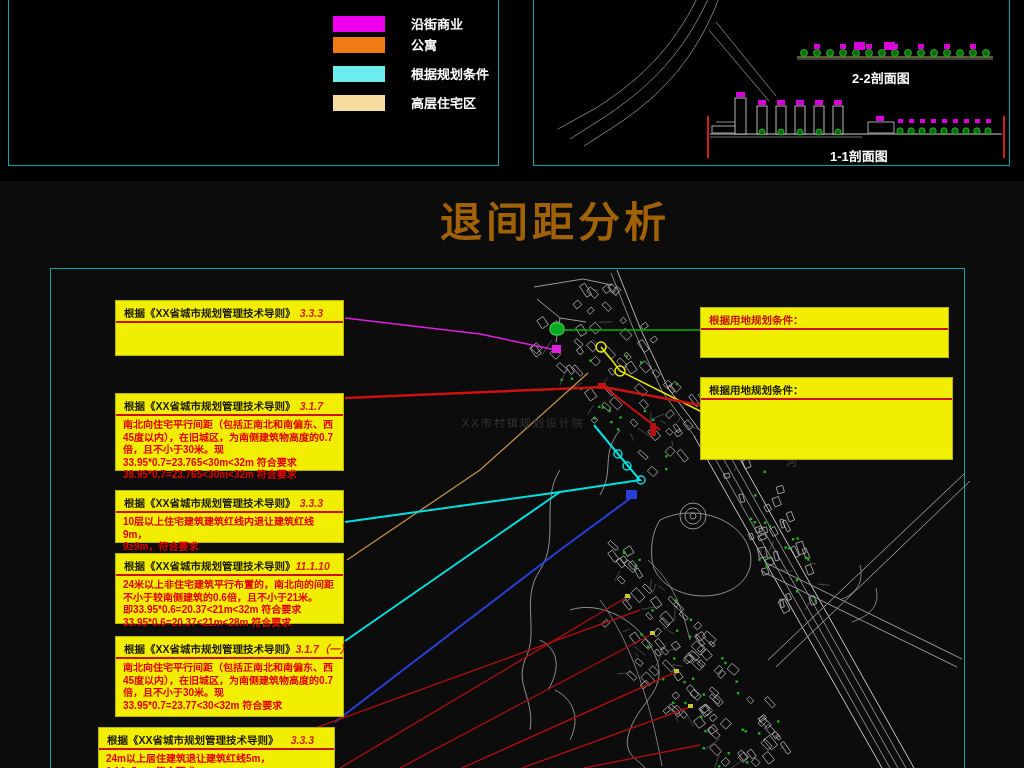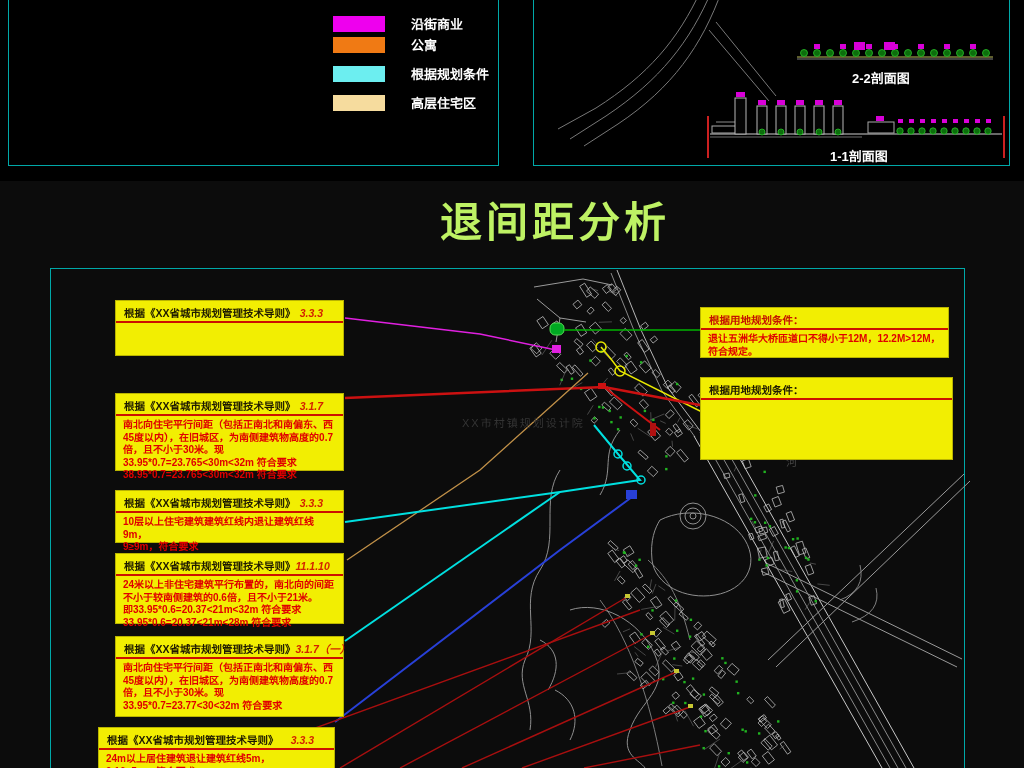--- a/index.html
+++ b/index.html
@@ -9,21 +9,21 @@
   
   .cad-panel{position:absolute;border:1px solid #00a8a8;background:#000;}
   #panel-legend{left:8px;top:-22px;width:489px;height:186px;}
   #panel-sections{left:533px;top:-22px;width:475px;height:186px;}
   
   .legend-row{position:absolute;height:17px;}
   .legend-swatch{position:absolute;left:333px;width:52px;height:16px;}
   .legend-label{position:absolute;left:411px;width:140px;color:#fff;font-size:13px;font-weight:bold;line-height:17px;}
   
   #page-title{position:absolute;left:380px;top:188px;width:350px;text-align:center;
-      color:#bef264;font-family:"DejaVu Serif","Liberation Serif",serif;font-size:42px;font-weight:600;letter-spacing:4px;}
+      color:#a16207;font-family:"DejaVu Serif","Liberation Serif",serif;font-size:42px;font-weight:600;letter-spacing:4px;}
   
   #main-panel-border{position:absolute;left:50px;top:268px;width:913px;height:520px;border:1px solid #00a8a8;background:transparent;}
   
   .ybox{position:absolute;background:#f2ee02;border:1px solid #b9b400;box-sizing:border-box;z-index:5;}
   .ybox .hd{display:flex;align-items:baseline;padding:4px 8px 1px 8px;border-bottom:2px solid #cc1100;
       font-size:10.5px;font-weight:bold;color:#1e1a00;white-space:nowrap;}
   .ybox .hd .code{margin-left:auto;padding-right:12px;color:#d42200;font-style:italic;}
   .ybox .bd{padding:3px 7px 4px 7px;font-size:10px;line-height:12.5px;font-weight:bold;color:#e00000;white-space:pre-line;}
   .ybox.red-hd .hd{color:#c41200;}
   #lb0{left:115px;top:300px;width:229px;height:56px;}
@@ -580,20 +580,19 @@
         <span class="code">3.3.3</span>
       </div>
     <div class="bd">24m以上居住建筑退让建筑红线5m，
 9.16&gt;5m，符合要求</div>
   </div>
 
   <div class="ybox red-hd" id="rb0">
     <div class="hd">
         <span>根据用地规划条件：</span>
       </div>
-    <div class="bd">退让五洲华大桥匝道口不得小于12M，12.2M&gt;12M，符合规定。</div>
   </div>
   <div class="ybox" id="rb1">
     <div class="hd">
         <span>根据用地规划条件：</span>
       </div>
   </div>
 </div>
 
 </body></html>

